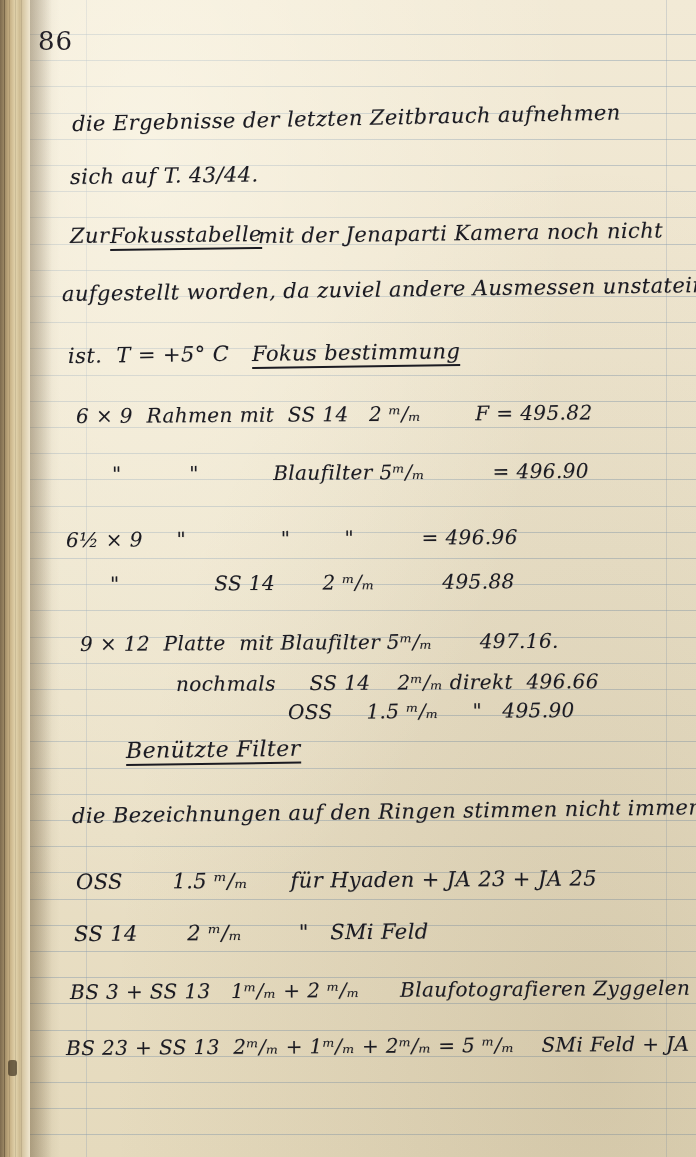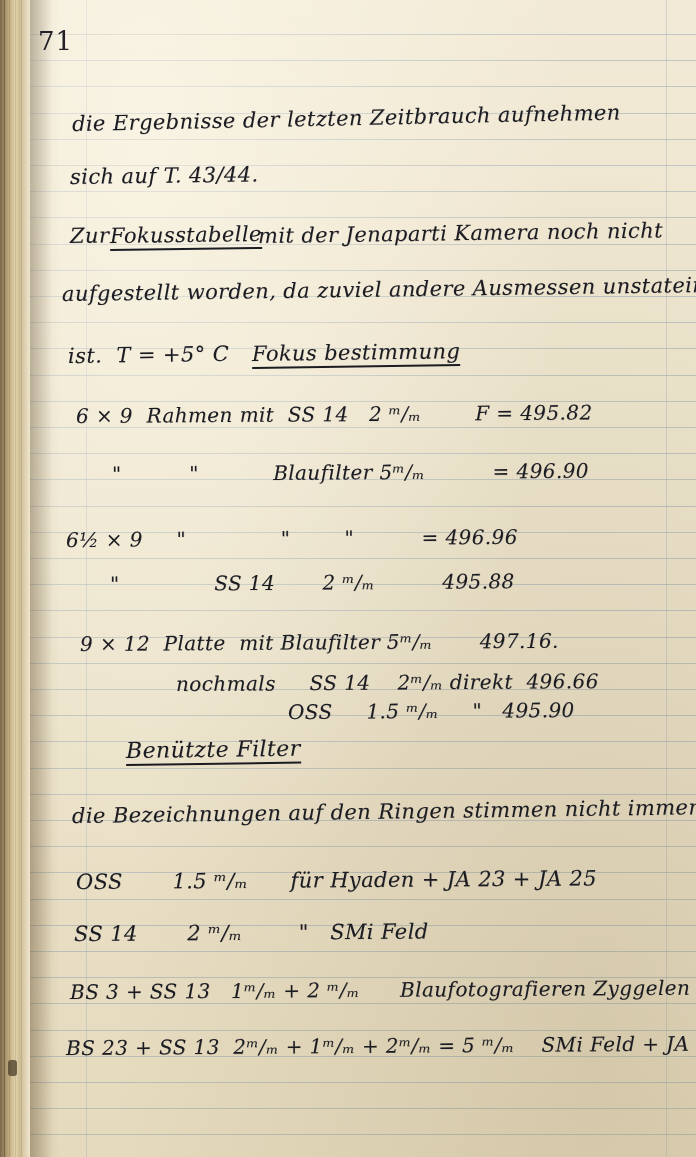--- a/index.html
+++ b/index.html
@@ -200,21 +200,21 @@
 
   <div class="gutter">
     <div class="seam" style="left:4px;"></div>
     <div class="seam" style="left:9px; opacity:.4;"></div>
     <div class="seam" style="left:15px; opacity:.35;"></div>
     <div class="seam" style="left:21px; opacity:.3;"></div>
     <div class="stitch" style="top:1060px;"></div>
   </div>
   <div class="edge-shadow"></div>
 
-  <div class="pagenum">71</div>
+  <div class="pagenum">86</div>
 
   <div id="ink-layer">
       <div class="ink hand s1" style="left: 72px; top: 112px; font-size: 21px;">die Ergebnisse der letzten Zeitbrauch aufnehmen</div>
       <div class="ink hand s2" style="left: 70px; top: 165px; font-size: 21px;">sich auf T. 43/44.</div>
       <div class="ink hand s2" style="left: 70px; top: 224px; font-size: 21px;">Zur </div>
       <div class="ink hand s2" style="left: 110px; top: 224px; font-size: 21px;"><span class="u">Fokusstabelle</span></div>
       <div class="ink hand s2" style="left: 258px; top: 224px; font-size: 21px;">mit der Jenaparti Kamera noch nicht</div>
       <div class="ink hand s2" style="left: 62px; top: 282px; font-size: 21px;">aufgestellt worden, da zuviel andere Ausmessen unstatein</div>
       <div class="ink hand s2" style="left: 68px; top: 344px; font-size: 21px;">ist.  T = +5° C</div>
       <div class="ink hand s2" style="left: 252px; top: 342px; font-size: 21px;"><span class="u">Fokus bestimmung</span></div>

